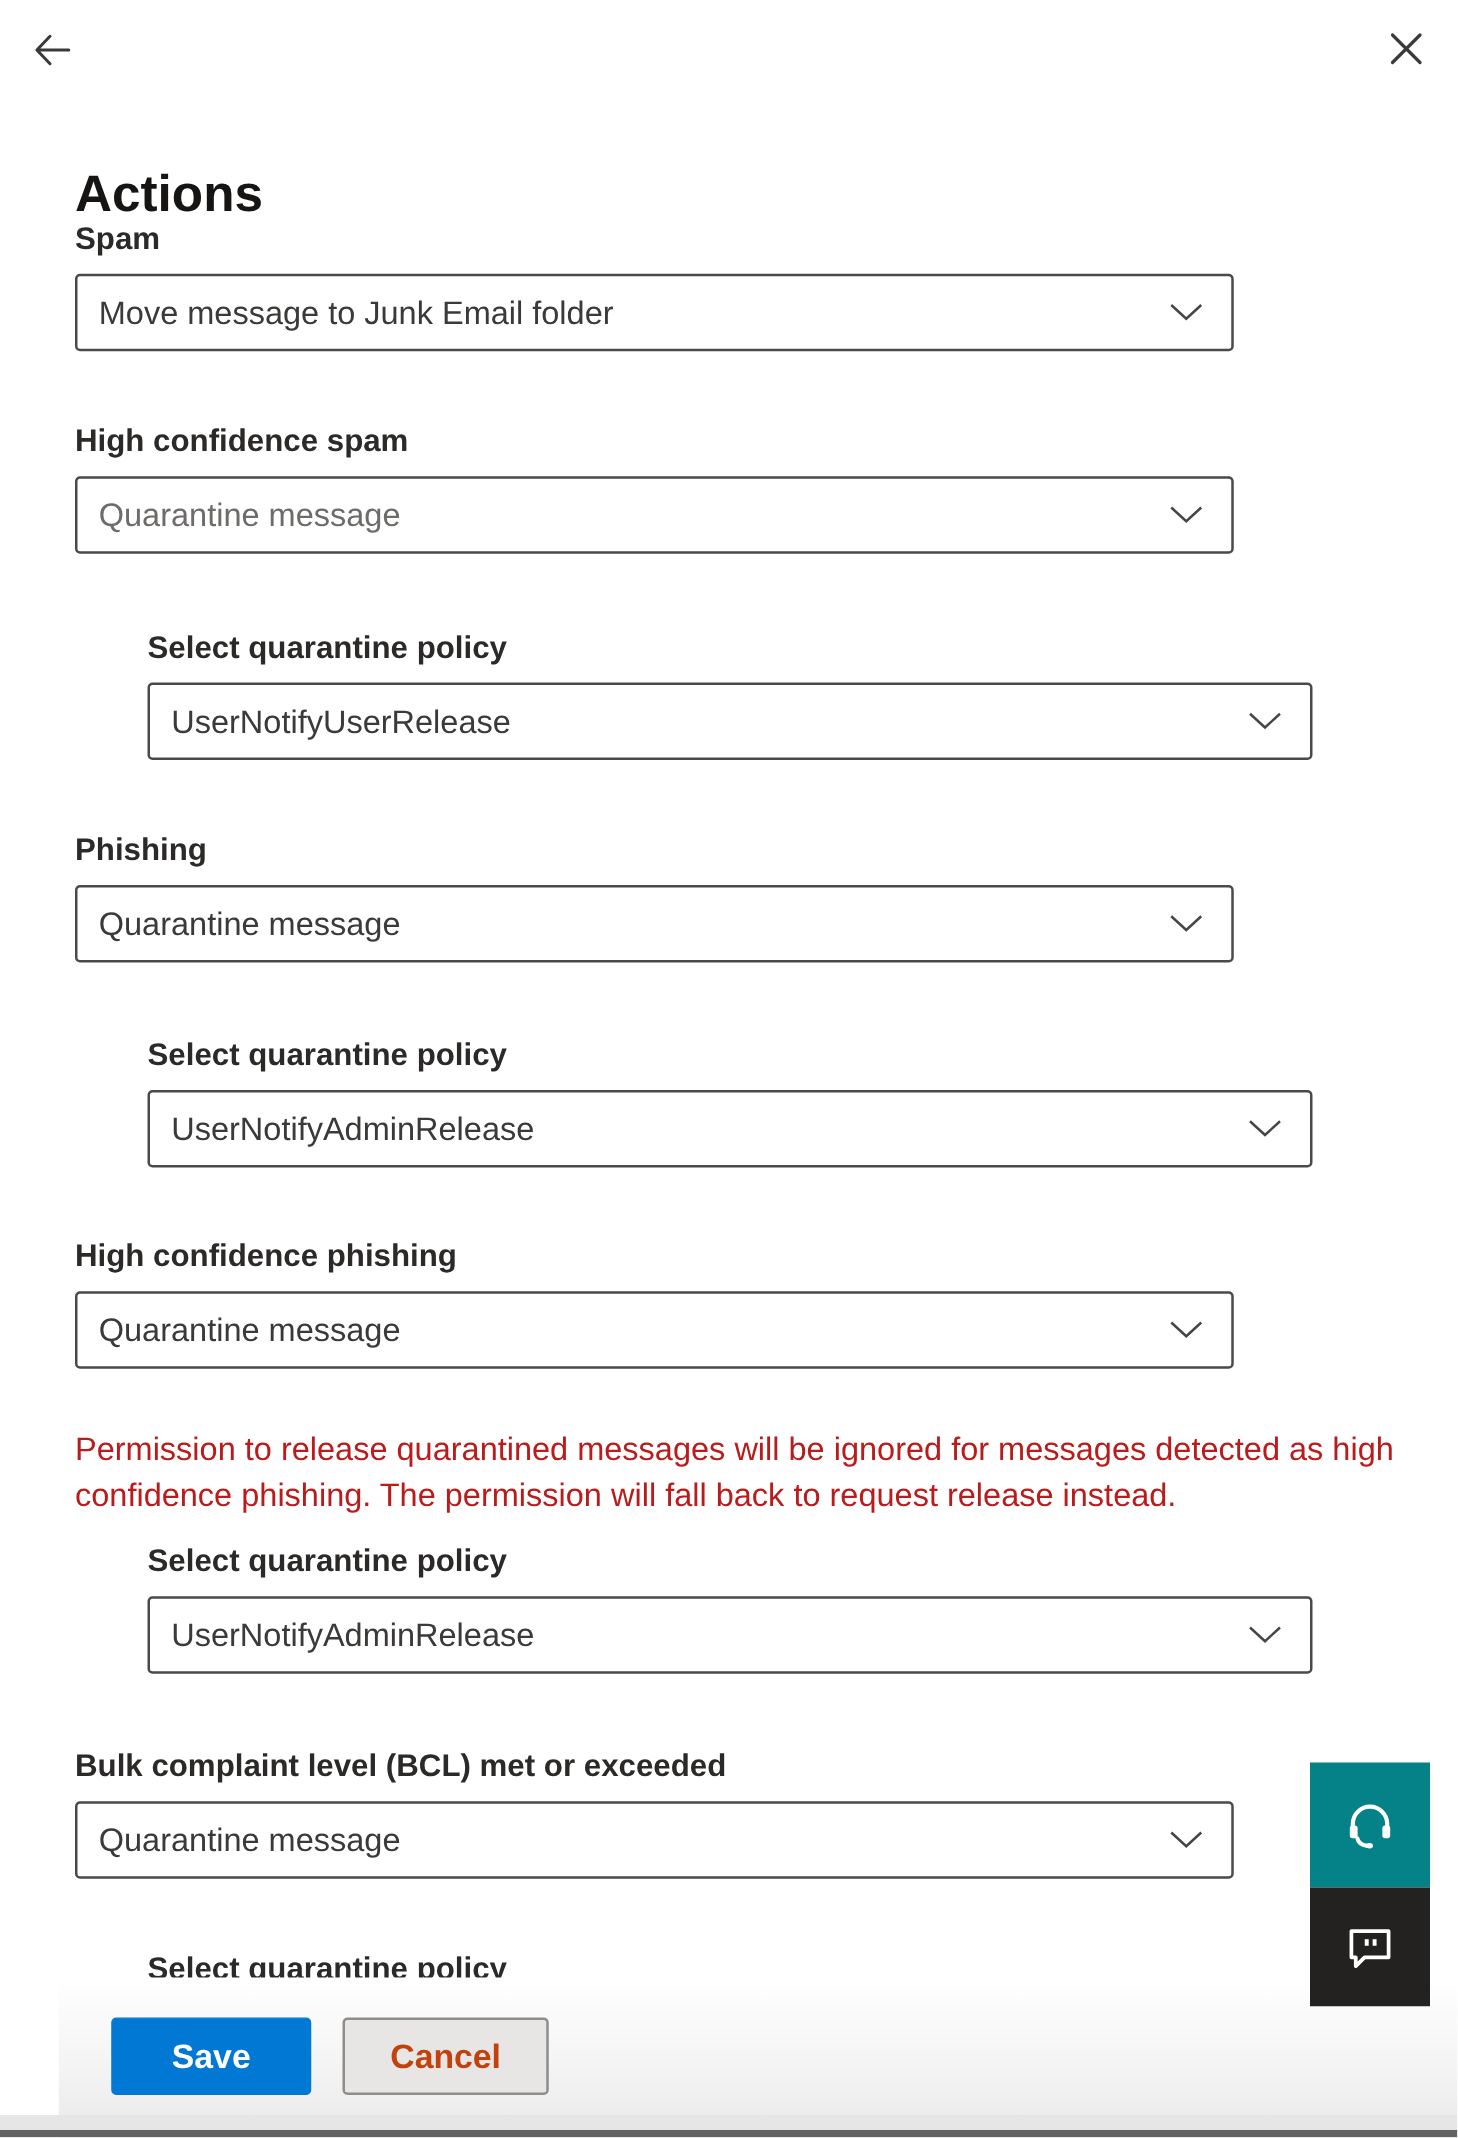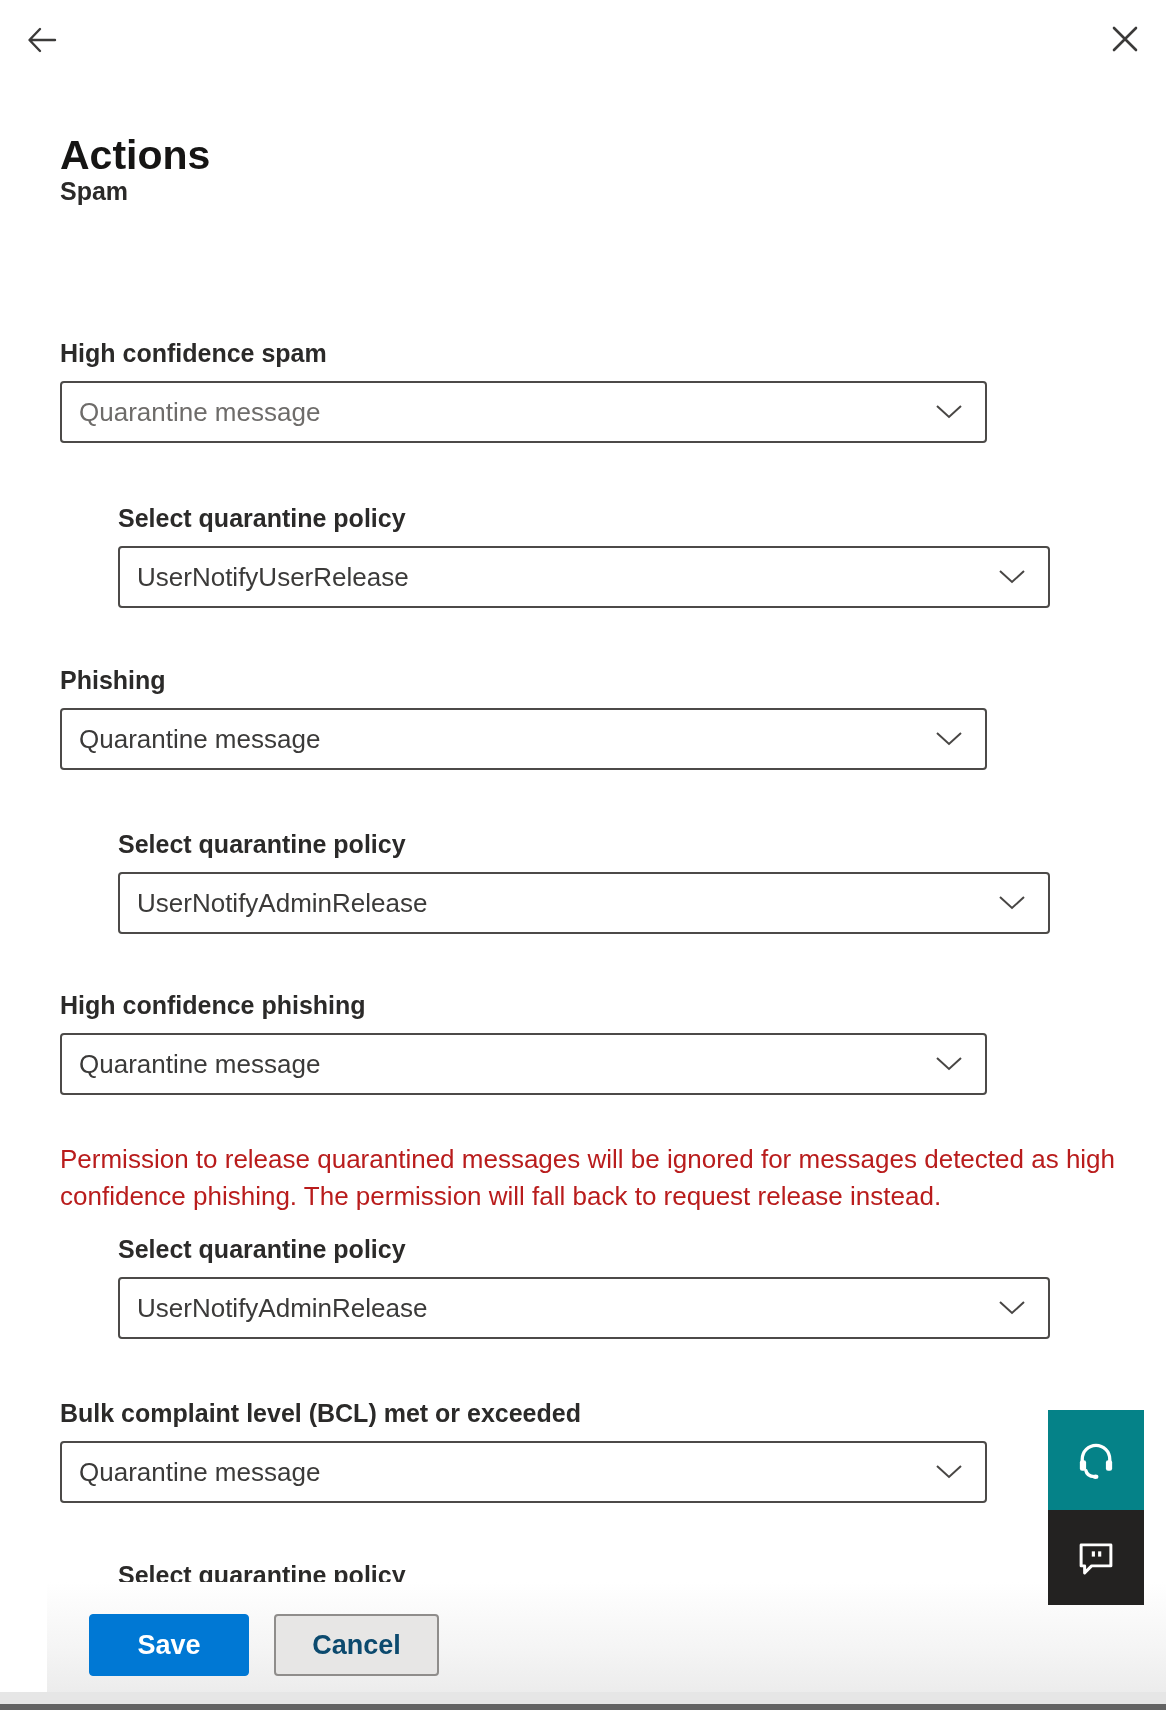--- a/index.html
+++ b/index.html
@@ -59,21 +59,21 @@
     position:absolute; top:32px; height:62px; border-radius:4px;
     font-family:"Liberation Sans", sans-serif;
     font-size:27px; font-weight:600; cursor:pointer;
   }
   .btn-save {
     left:42px; width:160px;
     background:#0078d4; border:1px solid #0078d4; color:#ffffff;
   }
   .btn-cancel {
     left:227px; width:165px;
-    background:#e7e6e5; border:2px solid #8f8d8b; color:#0c4a6e; font-weight:600;
+    background:#e7e6e5; border:2px solid #8f8d8b; color:#c2410c; font-weight:600;
   }
   .bottom-strip  { position:absolute; left:0; right:0; bottom:6px; height:12px; background:#e6e6e6; z-index:6; }
   .bottom-strip2 { position:absolute; left:0; right:0; bottom:0; height:6px; background:#636363; z-index:6; }
 
   
   .side-btn {
     position:absolute; left:1048px; width:96px; border:none; cursor:pointer;
     display:flex; align-items:center; justify-content:center; z-index:7; line-height:0;
   }
   .support-btn  { top:1410px; height:100px; background:#058288; }
@@ -96,20 +96,28 @@
       <svg width="34" height="34" viewBox="0 0 34 34">
         <path d="M6 6 L28 28 M28 6 L6 28" fill="none" stroke="#3b3a39" stroke-width="2.6" stroke-linecap="round"></path>
       </svg>
     </span>
   </button>
 
   <h1 class="page-title">Actions</h1>
 
   <div class="fgroup" style="top:176px;">
     <div class="flabel">Spam</div>
+    <div class="dropdown">
+      <span class="dval">Move message to Junk Email folder</span>
+      <span class="chev">
+        <svg width="28" height="16" viewBox="0 0 28 16">
+            <path d="M2 2 L14 13 L26 2" fill="none" stroke="#484644" stroke-width="2"></path>
+          </svg>
+      </span>
+    </div>
   </div>
 
   <div class="fgroup" style="top:338px;">
     <div class="flabel">High confidence spam</div>
     <div class="dropdown muted">
       <span class="dval">Quarantine message</span>
       <span class="chev">
         <svg width="28" height="16" viewBox="0 0 28 16">
             <path d="M2 2 L14 13 L26 2" fill="none" stroke="#484644" stroke-width="2"></path>
           </svg>

